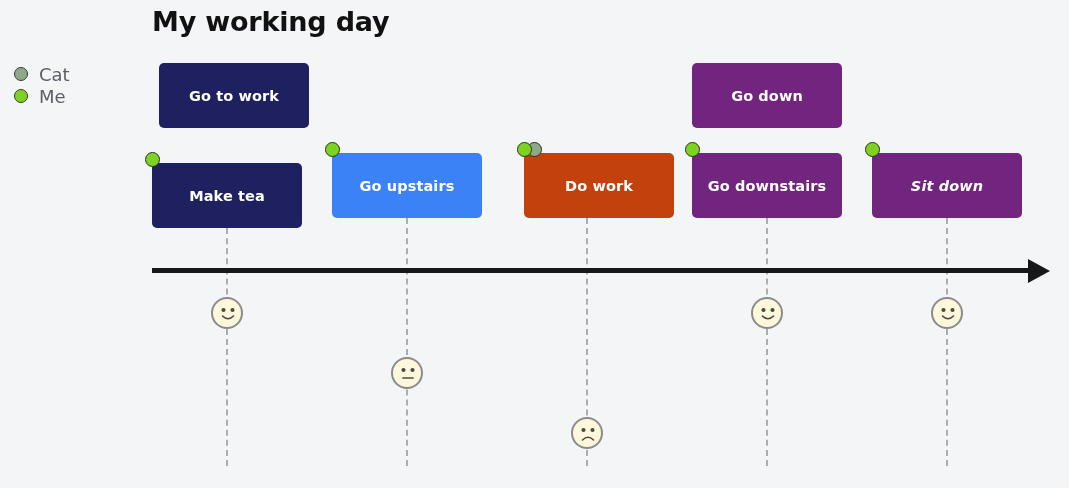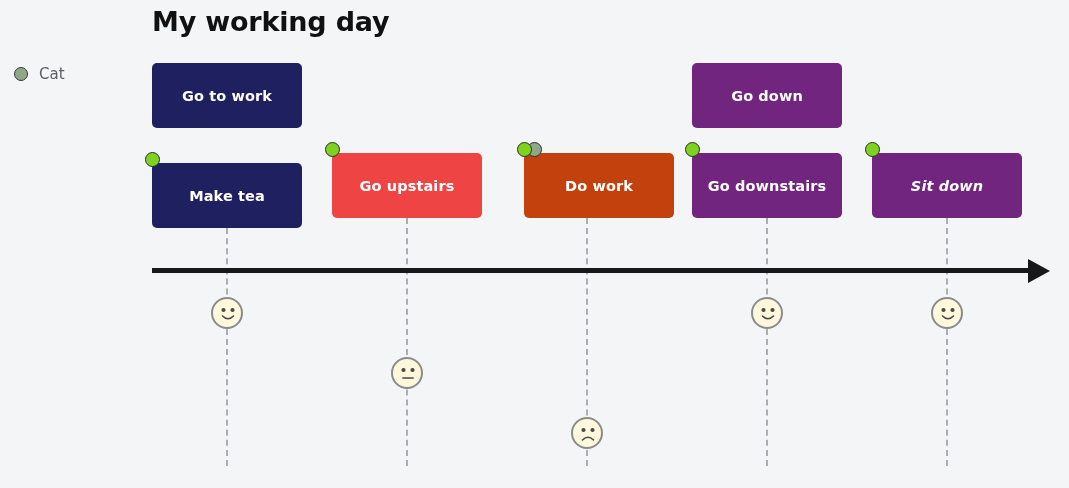--- a/index.html
+++ b/index.html
@@ -46,21 +46,21 @@
   .legend-swatch {
     width: 14px;
     height: 14px;
     border-radius: 50%;
     border: 1px solid #3a3a3a;
     box-sizing: border-box;
     flex: 0 0 auto;
   }
   .legend-label {
     margin-left: 11px;
-    font-size: 15px;
+    font-size: 18px;
     color: #5a5f66;
     white-space: nowrap;
   }
 
   
   .task-box {
     position: absolute;
     width: 150px;
     height: 65px;
     border-radius: 5px;
@@ -144,44 +144,48 @@
 
 <div id="stage">
 
   <div class="page-title">My working day</div>
 
   <div class="legend" id="legend">
       <div class="legend-row">
         <span class="legend-swatch" style="background: rgb(143, 168, 136);"></span>
         <span class="legend-label">Cat</span>
       </div>
+      <div class="legend-row">
+        <span class="legend-swatch" style="background: rgb(126, 211, 32);"></span>
+        <span class="legend-label">Me</span>
+      </div>
     </div>
 
   <div id="guides">
       <div class="guide" style="left: 226px;"></div>
       <div class="guide" style="left: 406px;"></div>
       <div class="guide" style="left: 586px;"></div>
       <div class="guide" style="left: 766px;"></div>
       <div class="guide" style="left: 946px;"></div>
     </div>
 
   <div id="tasks">
-      <div class="task-box" style="left: 152px; top: 63px; background: rgb(30, 32, 96);">
+      <div class="task-box" style="left: 159px; top: 63px; background: rgb(30, 32, 96);">
         <span class="task-label">Go to work</span>
       </div>
       <div class="task-box" style="left: 692px; top: 63px; background: rgb(114, 37, 126);">
         <span class="task-label">Go down</span>
       </div>
       <div class="task-box" style="left: 152px; top: 163px; background: rgb(30, 32, 96);">
         <span class="task-label">Make tea</span>
         <div class="marker-wrap">
           <span class="marker-dot" style="background: rgb(126, 211, 32); z-index: 10;"></span>
         </div>
       </div>
-      <div class="task-box" style="left: 332px; top: 153px; background: #ef4444;">
+      <div class="task-box" style="left: 332px; top: 153px; background: #3b82f6;">
         <span class="task-label">Go upstairs</span>
         <div class="marker-wrap">
           <span class="marker-dot" style="background: rgb(126, 211, 32); z-index: 10;"></span>
         </div>
       </div>
       <div class="task-box" style="left: 524px; top: 153px; background: #c2410c;">
         <span class="task-label">Do work</span>
         <div class="marker-wrap">
           <span class="marker-dot" style="background: rgb(126, 211, 32); z-index: 10;"></span>
           <span class="marker-dot" style="background: rgb(143, 168, 136); z-index: 9; margin-left: -5px;"></span>

